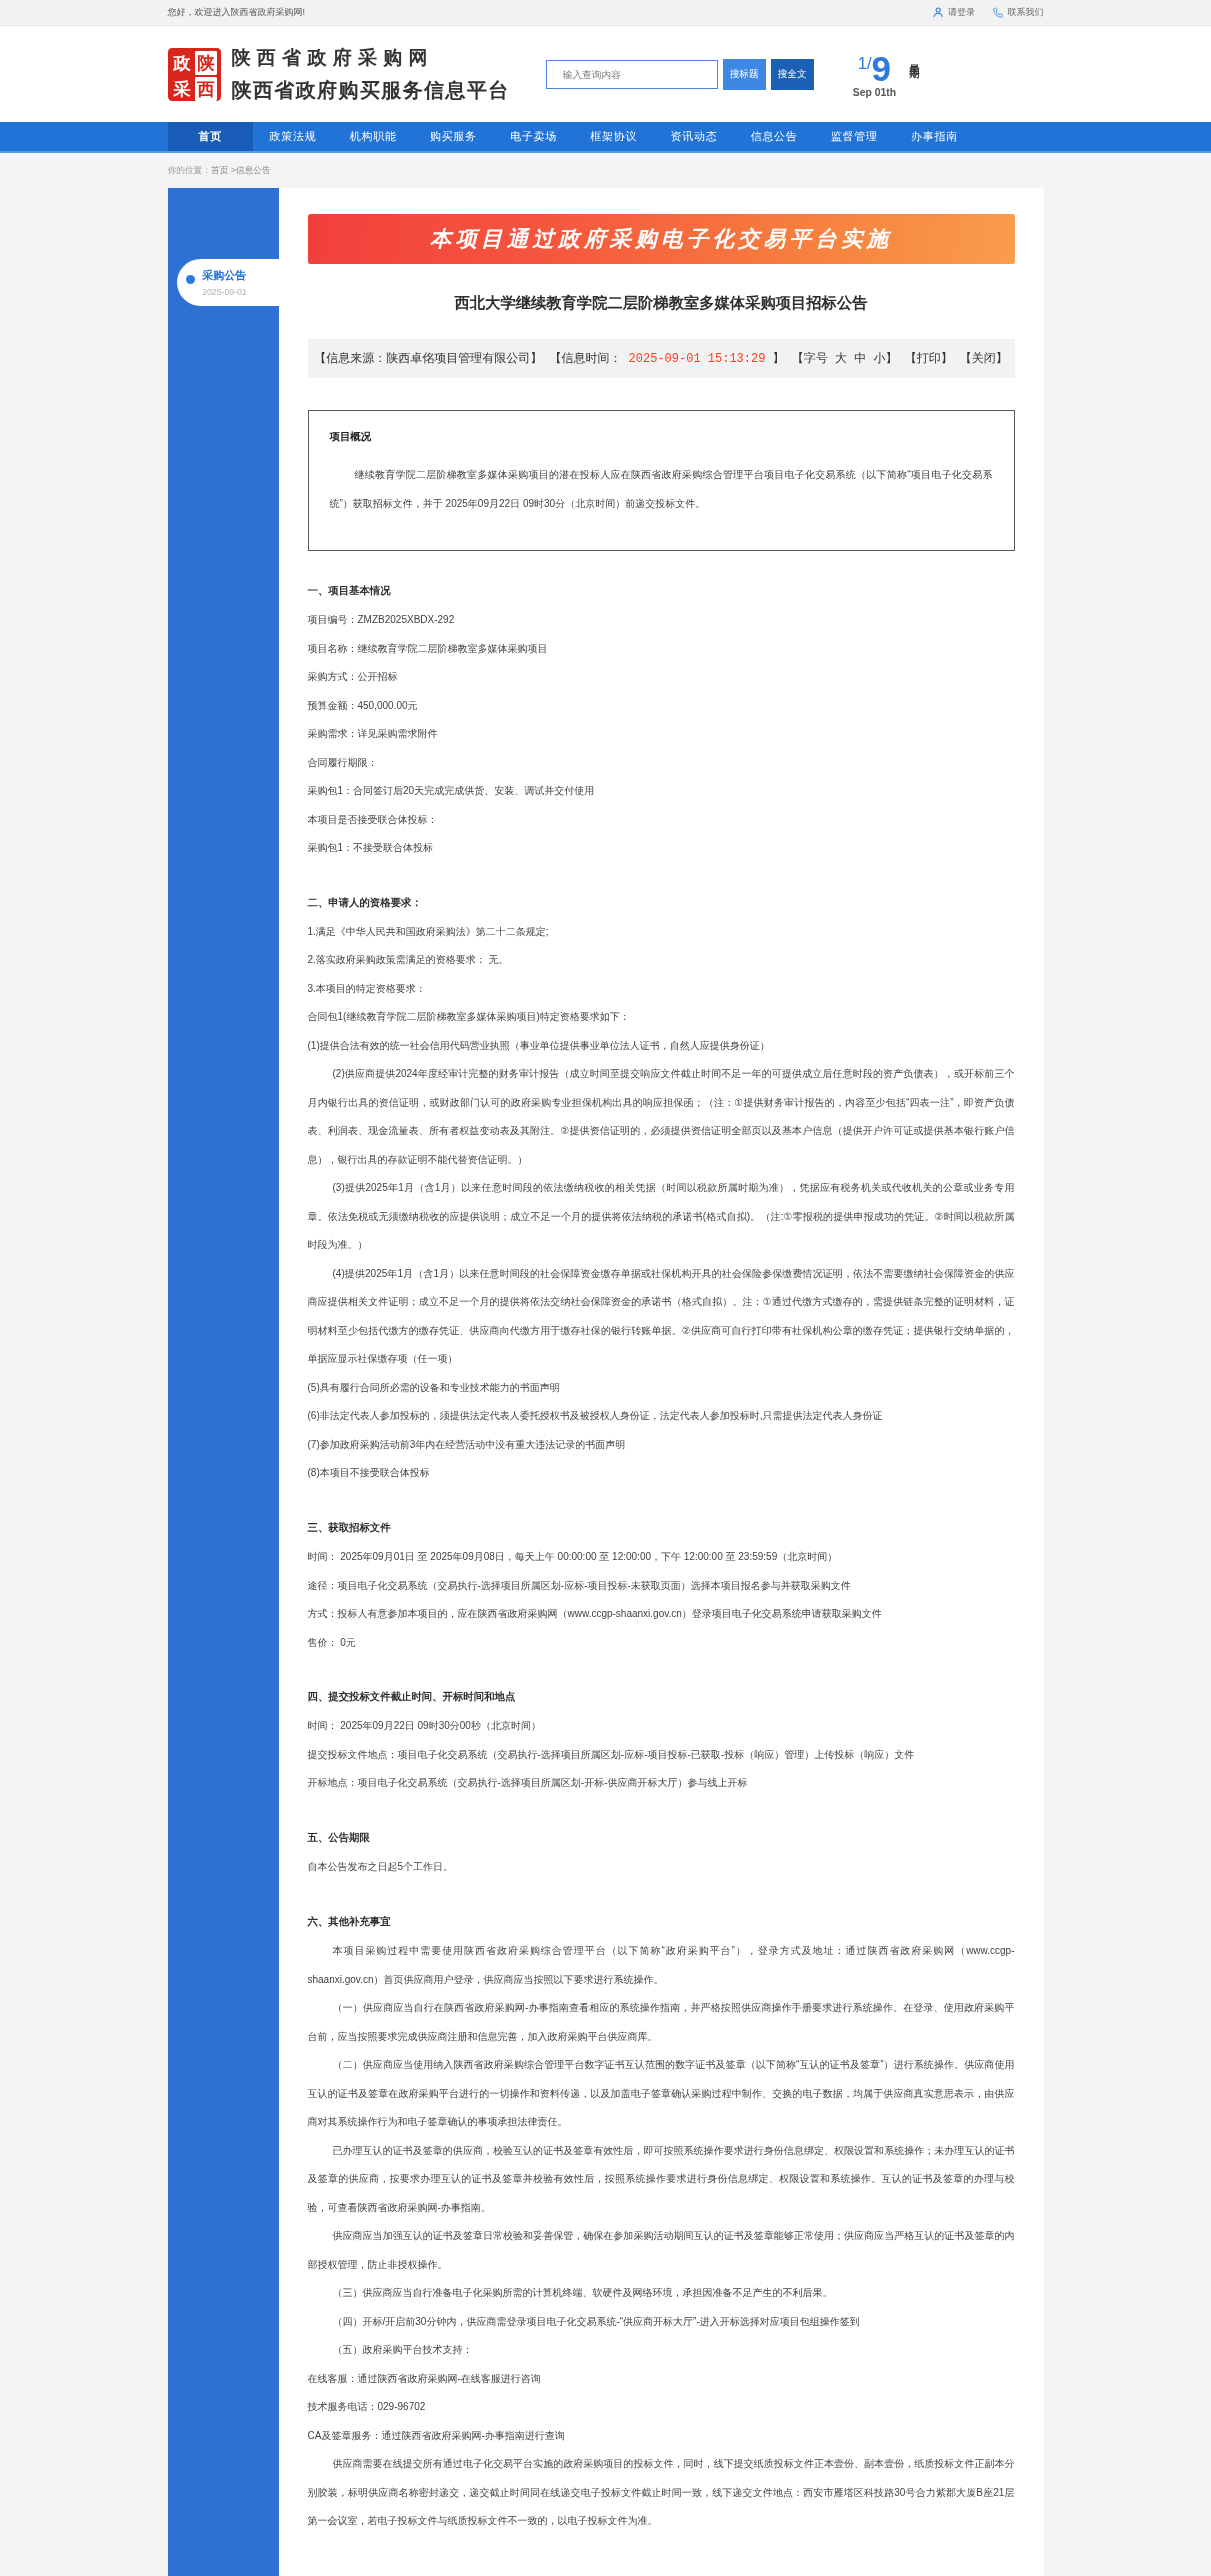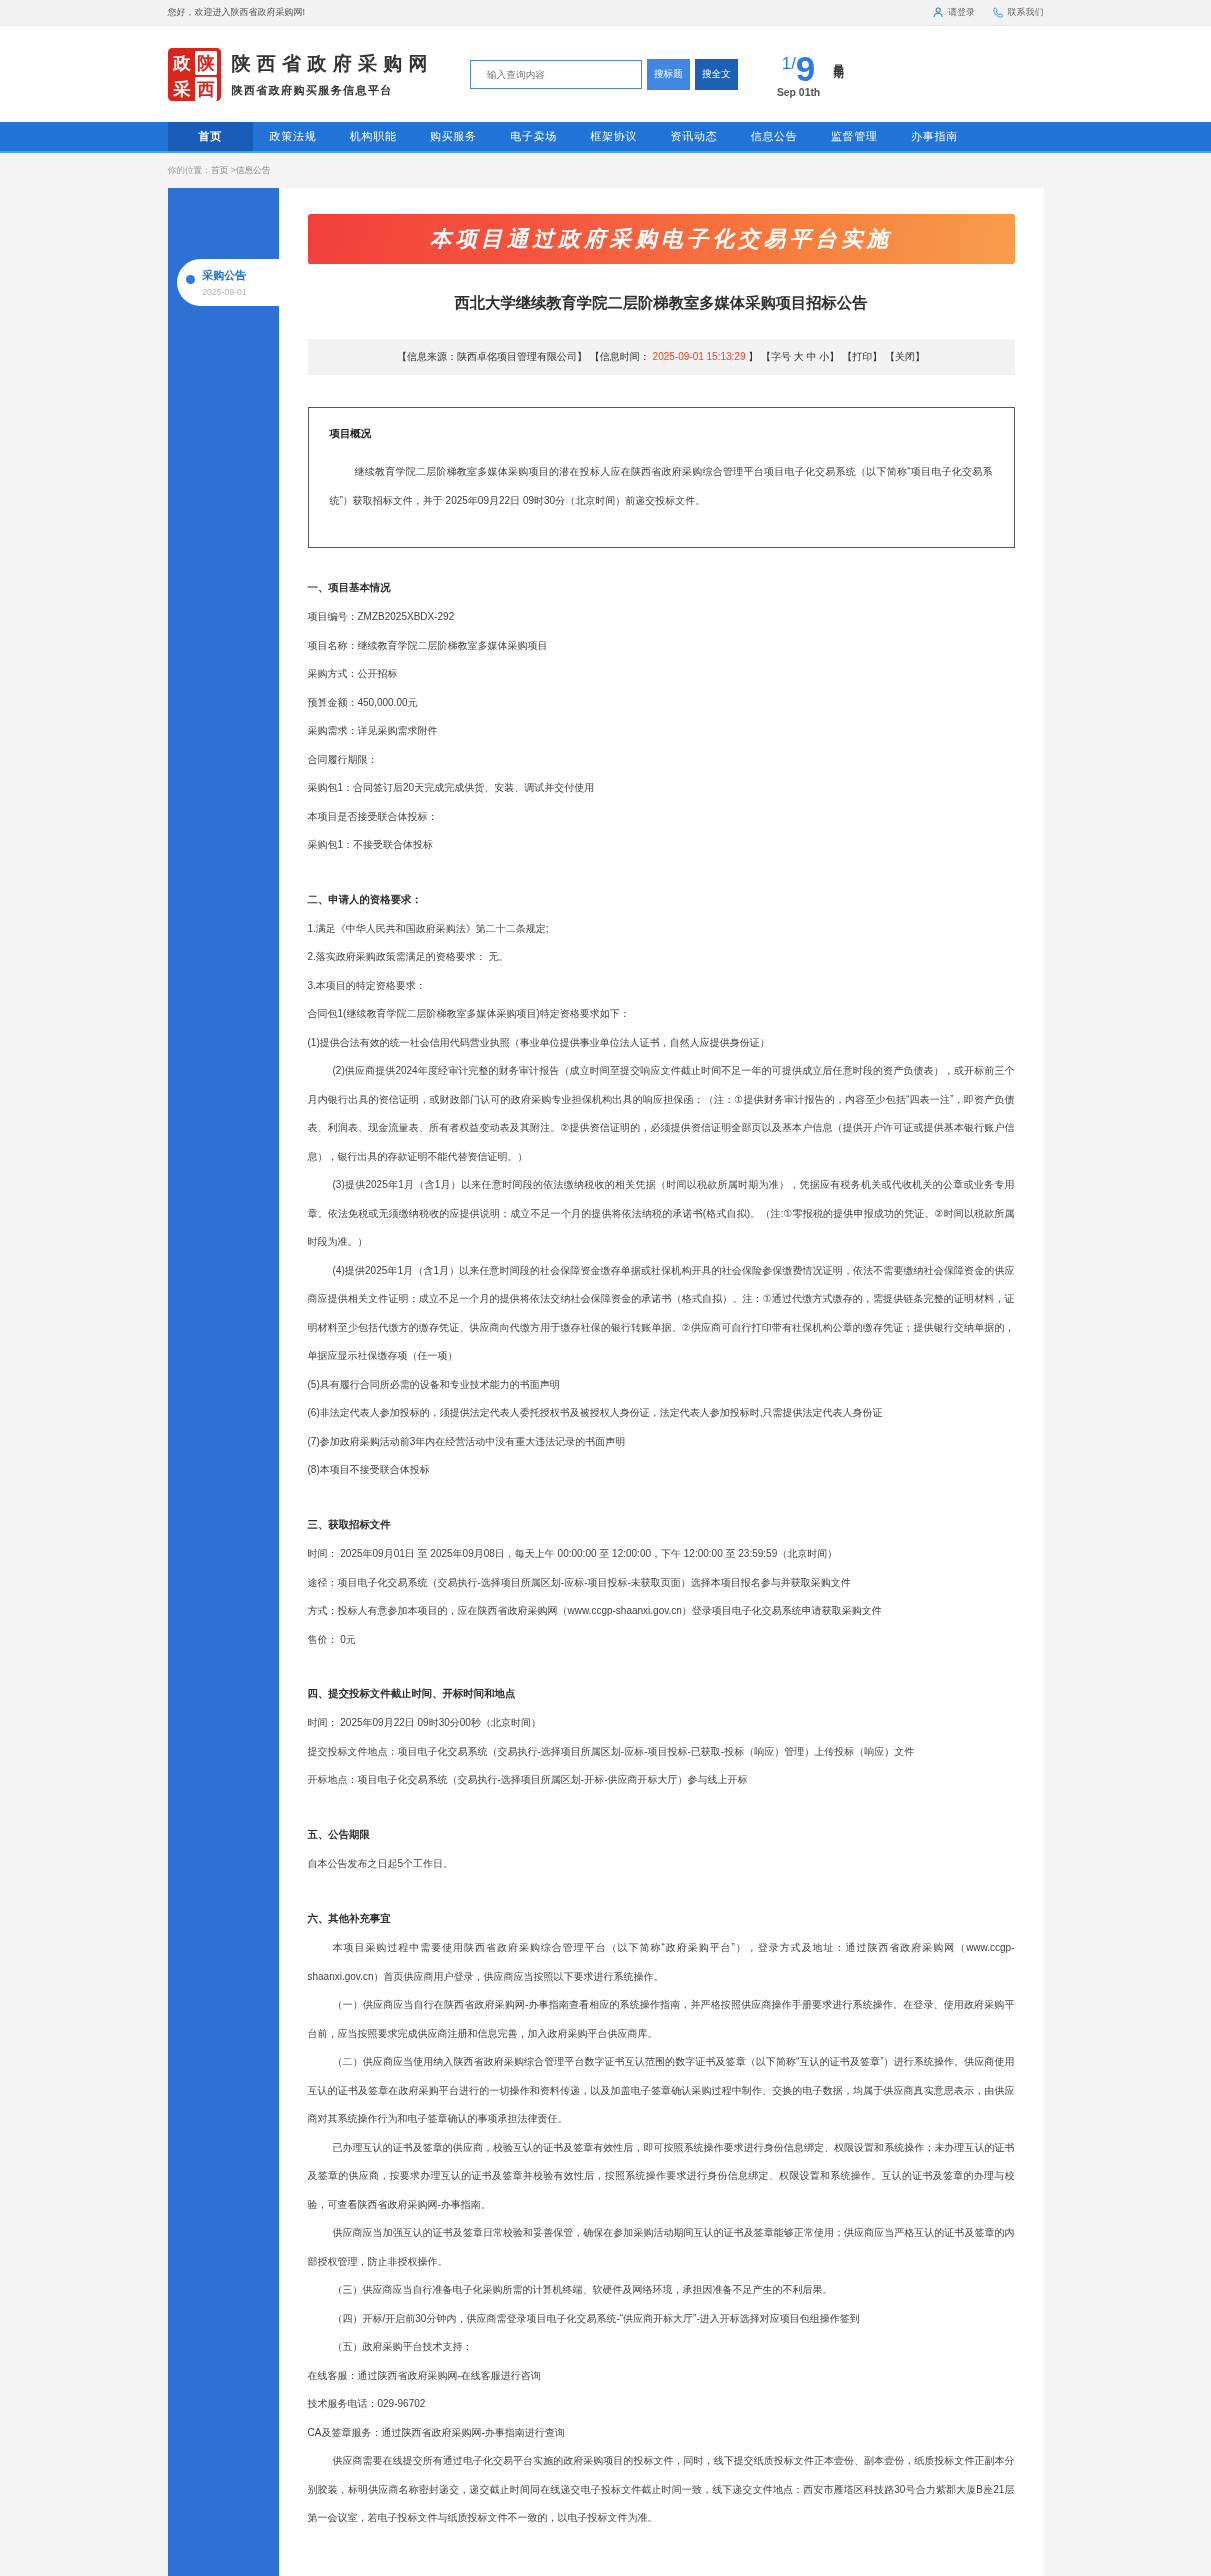--- a/index.html
+++ b/index.html
@@ -14,21 +14,21 @@
   .top-link svg { display:block; }
 
   
   .header { background:#fff; }
   .header .container { display:flex; align-items:center; height:96px; }
   .seal { width:53px; height:53px; background:#d8261d; border-radius:4.2px; padding:3.5px; display:grid; grid-template-columns:1fr 1fr; grid-template-rows:1fr 1fr; gap:2.1px; flex:0 0 auto; }
   .seal-cell { display:flex; align-items:center; justify-content:center; font-size:17.4px; font-weight:bold; color:#fff; }
   .seal-cell.alt { background:#fff; color:#d8261d; border-radius:1.4px; }
   .brand { margin-left:11px; }
   .brand-title { font-size:19px; font-weight:bold; color:#333; letter-spacing:6.3px; }
-  .brand-sub { font-size:11px; font-weight:bold; color:#333; letter-spacing:1.4px; margin-top:6.3px; }
+  .brand-sub { font-size:20px; font-weight:bold; color:#333; letter-spacing:1.4px; margin-top:6.3px; }
   .searchbox { margin-left:36px; display:flex; align-items:center; }
   .searchbox input { width:172px; height:29px; border:1.4px solid #4a86d9; padding:0 16px; font-size:9.7px; color:#333; outline:none; }
   .search-btn { height:31px; width:43px; margin-left:5px; display:flex; align-items:center; justify-content:center; color:#fff; font-size:9.7px; cursor:pointer; }
   .btn-title { background:#3e87e2; }
   .btn-full { background:#1c60b5; }
   .datebox { margin-left:39px; display:flex; align-items:flex-start; }
   .date-num { text-align:center; }
   .date-frac { color:#2b7be0; line-height:1; }
   .date-frac .small { font-size:16.7px; vertical-align:12.5px; }
   .date-frac .big { font-size:35px; font-weight:bold; }
@@ -49,21 +49,21 @@
   .main { display:flex; align-items:stretch; }
   .side { width:111px; background:#2e71d5; flex:0 0 auto; }
   .side-tag { margin-top:71px; margin-left:9.7px; background:#fff; border-radius:28px 0 0 28px; padding:9px 5.6px 9px 25px; position:relative; cursor:pointer; }
   .side-dot { position:absolute; left:9px; top:16.7px; width:9px; height:9px; border-radius:50%; background:#2b7be0; }
   .side-tag-title { color:#2173d8; font-size:11px; font-weight:bold; }
   .side-tag-date { color:#b3b3b3; font-size:8.7px; margin-top:4.9px; }
 
   .content { flex:1; background:#fff; padding:26.4px 29px 56px; }
   .banner { height:50px; border-radius:2.8px; background:linear-gradient(100deg,#f23f3c 0%,#f5573e 35%,#f7813f 72%,#f99d4c 100%); display:flex; align-items:center; justify-content:center; color:#fff; font-size:21.5px; font-weight:bold; font-style:italic; letter-spacing:4.2px; }
   .art-title { margin-top:29px; text-align:center; font-size:15.3px; font-weight:bold; color:#2f2f2f; }
-  .metabar { margin-top:25px; background:#f2f2f2; padding:11px 5.6px; text-align:center; font-size:10px; color:#333; }
+  .metabar { margin-top:25px; background:#f2f2f2; padding:11px 5.6px; text-align:center; font-size:12px; color:#333;font-family:Liberation Mono, monospace; }
   .metabar .time { color:#ff3a1e; }
   .metabar .mlink { cursor:pointer; }
 
   .overview { margin-top:32px; border:0.7px solid #595959; padding:19.5px 21px 32px; }
   .ov-heading { font-size:10.4px; font-weight:bold; color:#222; }
   .ov-text { margin-top:15.3px; font-size:10px; line-height:2.9; color:#3d3d3d; text-indent:2.5em; text-align:justify; }
 
   .sections { margin-top:7px; }
   .sec-heading { font-size:10.4px; font-weight:bold; color:#2e2e2e; margin:33px 0 8.3px; }
   .sections p { margin:0; font-size:10px; color:#3f3f3f; line-height:2.85; }

